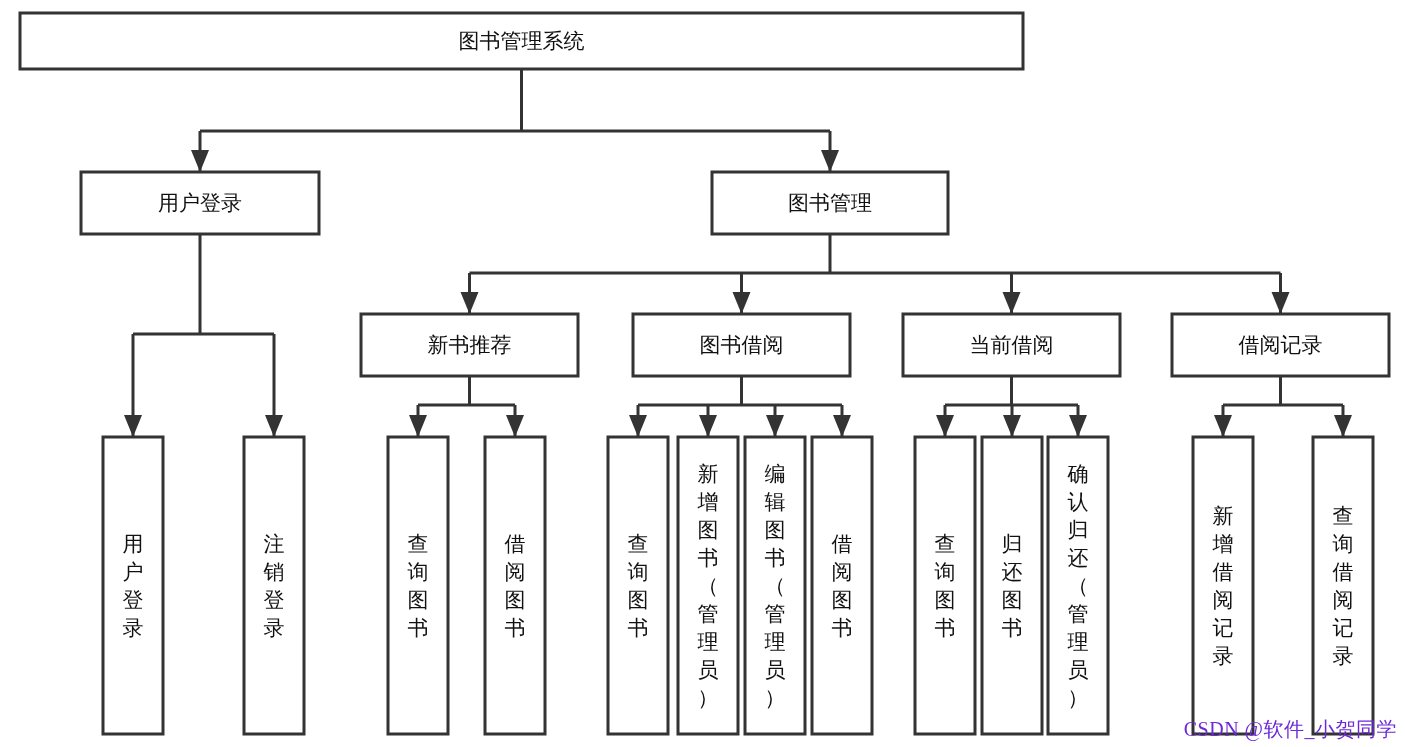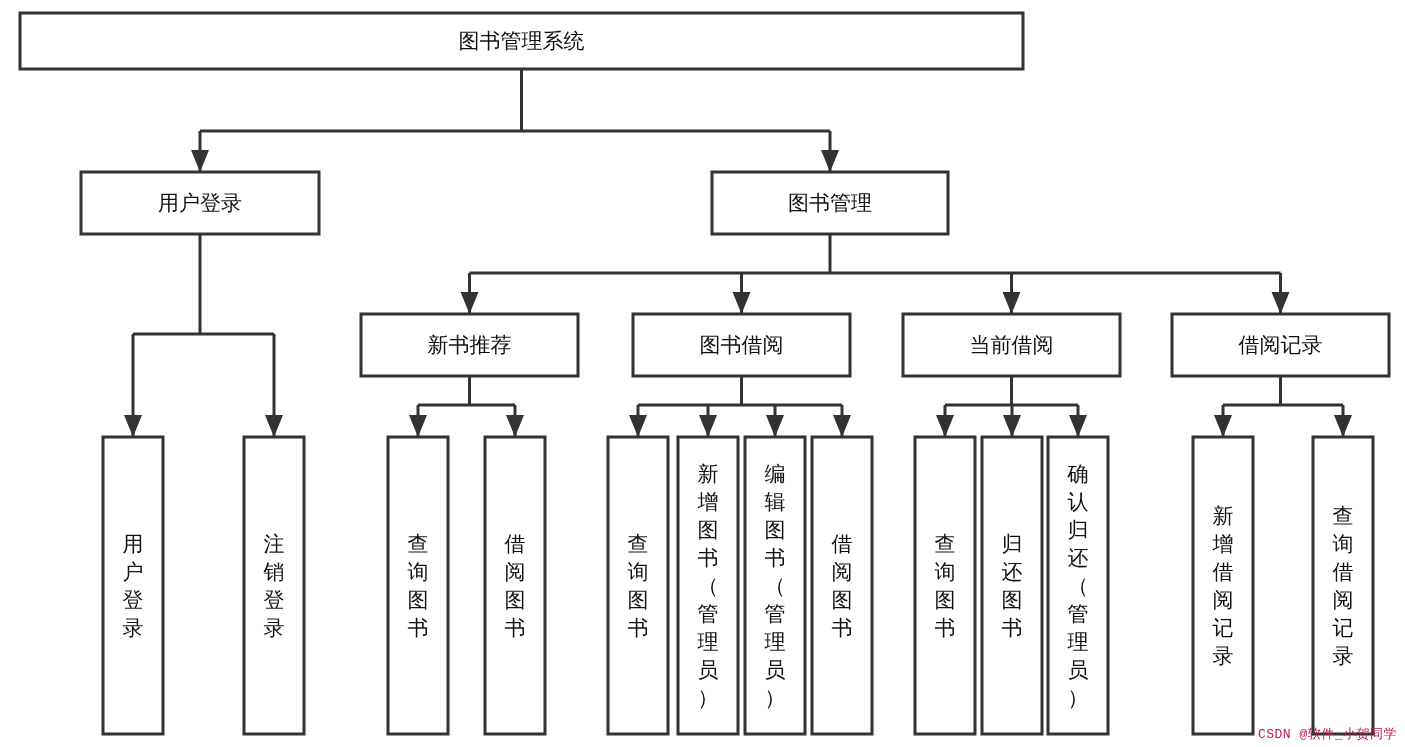--- a/index.html
+++ b/index.html
@@ -43,23 +43,23 @@
   .node-label-vertical {
     fill: #111111;
     font-family: "DejaVu Sans", "Liberation Sans", sans-serif;
     font-size: 21px;
     text-anchor: middle;
   }
   .watermark {
     position: absolute;
     right: 8px;
     bottom: 4px;
-    font-family: Liberation Mono, monospace;
-    font-size: 13px;
-    color: #be185d;
+    font-family: Liberation Serif, serif;
+    font-size: 20px;
+    color: #6d28d9;
     letter-spacing: 0.5px;
     white-space: nowrap;
     pointer-events: none;
   }
 </style>
 </head>
 <body>
 
 <svg id="diagram" viewBox="0 0 1405 747" xmlns="http://www.w3.org/2000/svg">
   <g id="edges-layer">

